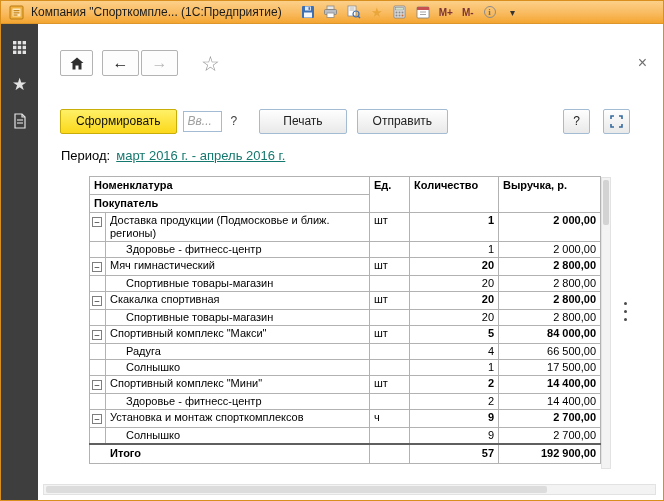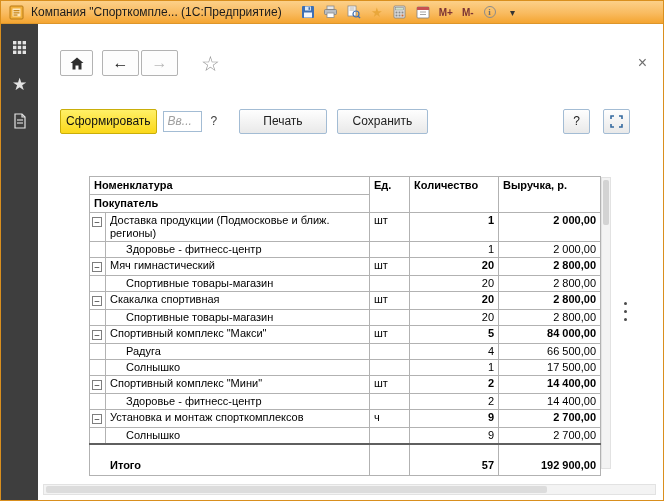--- a/index.html
+++ b/index.html
@@ -58,21 +58,21 @@
   
   .toolbar { position: absolute; top: 84px; left: 22px; right: 33px; height: 26px; display: flex; align-items: center; }
   .btn {
     height: 25px; border: 1px solid #a3bcd4; border-radius: 2px;
     background: linear-gradient(180deg, #fefefe, #e9e9e9);
     font-size: 12px; color: #222; font-family: "Liberation Sans", sans-serif;
     display: flex; align-items: center; justify-content: center; cursor: pointer;
   }
   .btn-generate {
     background: linear-gradient(180deg, #fff067, #fbd81a);
-    border: 1px solid #c9ae0a; padding: 0 5px; color: #111;
+    border: 1px solid #c9ae0a; padding: 0 15px; color: #111;
   }
   .search-input {
     width: 39px; height: 21px; margin-left: 6px; border: 1px solid #a3bcd4;
     padding: 0 4px; font-size: 12px; font-family: "Liberation Sans", sans-serif;
   }
   .search-input::placeholder { color: #a0a0a0; font-style: italic; }
   .quick-help { margin-left: 9px; font-size: 12px; color: #3c3c3c; cursor: pointer; }
   .btn-print { margin-left: 22px; padding: 0 23px; }
   .btn-send  { margin-left: 13px; padding: 0 15px; }
   .btn-save  { margin-left: 10px; padding: 0 15px; }
@@ -92,21 +92,21 @@
   .rep td.unit { text-align: left; }
   .rep td.gutter { padding: 2px 2px; }
   tr.grp td.num { font-weight: bold; }
   .rep td.child { padding-left: 20px; }
   .collapse-btn {
     width: 10px; height: 10px; border: 1px solid #7e7e7e; background: #fff;
     font-size: 9px; line-height: 8px; text-align: center; padding: 0;
     display: inline-block; cursor: pointer; color: #333;
     font-family: "DejaVu Sans Mono", monospace;
   }
-  tr.total td { font-weight: bold; border-top: 2px solid #5f5f5f; padding-top: 14px; padding-bottom: 3px; }
+  tr.total td { font-weight: bold; border-top: 2px solid #5f5f5f; padding-top: 2px; padding-bottom: 3px; }
   tr.total td.lbl { padding-left: 20px; text-align: left; }
 
   
   .v-scroll {
     position: absolute; top: 153px; left: 563px; width: 10px; height: 292px;
     background: #f3f3f3; border: 1px solid #e2e2e2;
   }
   .v-thumb { width: 6px; height: 45px; margin: 2px auto 0; background: #d3d3d3; border-radius: 2px; }
   .h-scroll {
     position: absolute; left: 5px; right: 7px; bottom: 5px; height: 11px;
@@ -224,34 +224,37 @@
       <span class="nav-box arrow-box fwd-box">→</span>
       <span class="fav-star">☆</span>
       <span class="close-x">×</span>
     </div>
 
     <div class="toolbar">
       <button class="btn btn-generate">Сформировать</button>
       <input class="search-input" type="text" placeholder="Вв..." style="">
       <span class="quick-help">?</span>
       <button class="btn btn-print">Печать</button>
-      <button class="btn btn-save">Сохранить</button>
+      <button class="btn btn-save">Отправить</button>
       <button class="btn btn-help">?</button>
       <button class="btn btn-expand">
         <svg width="13" height="13" viewBox="0 0 13 13">
           <g stroke="#35699f" stroke-width="1.6" fill="none">
             <path d="M1 4 V1 H4"></path>
               <path d="M9 1 H12 V4"></path>
               <path d="M12 9 V12 H9"></path>
               <path d="M4 12 H1 V9"></path>
           </g>
         </svg>
       </button>
     </div>
 
+    <div class="period-row">
+      <span>Период:</span><span class="period-link">март 2016 г. - апрель 2016 г.</span>
+    </div>
 
     <div class="report">
       <table class="rep">
         <colgroup>
             <col style="width:16px">
             <col style="width:264px">
             <col style="width:40px">
             <col style="width:89px">
             <col style="width:102px">
           </colgroup>

